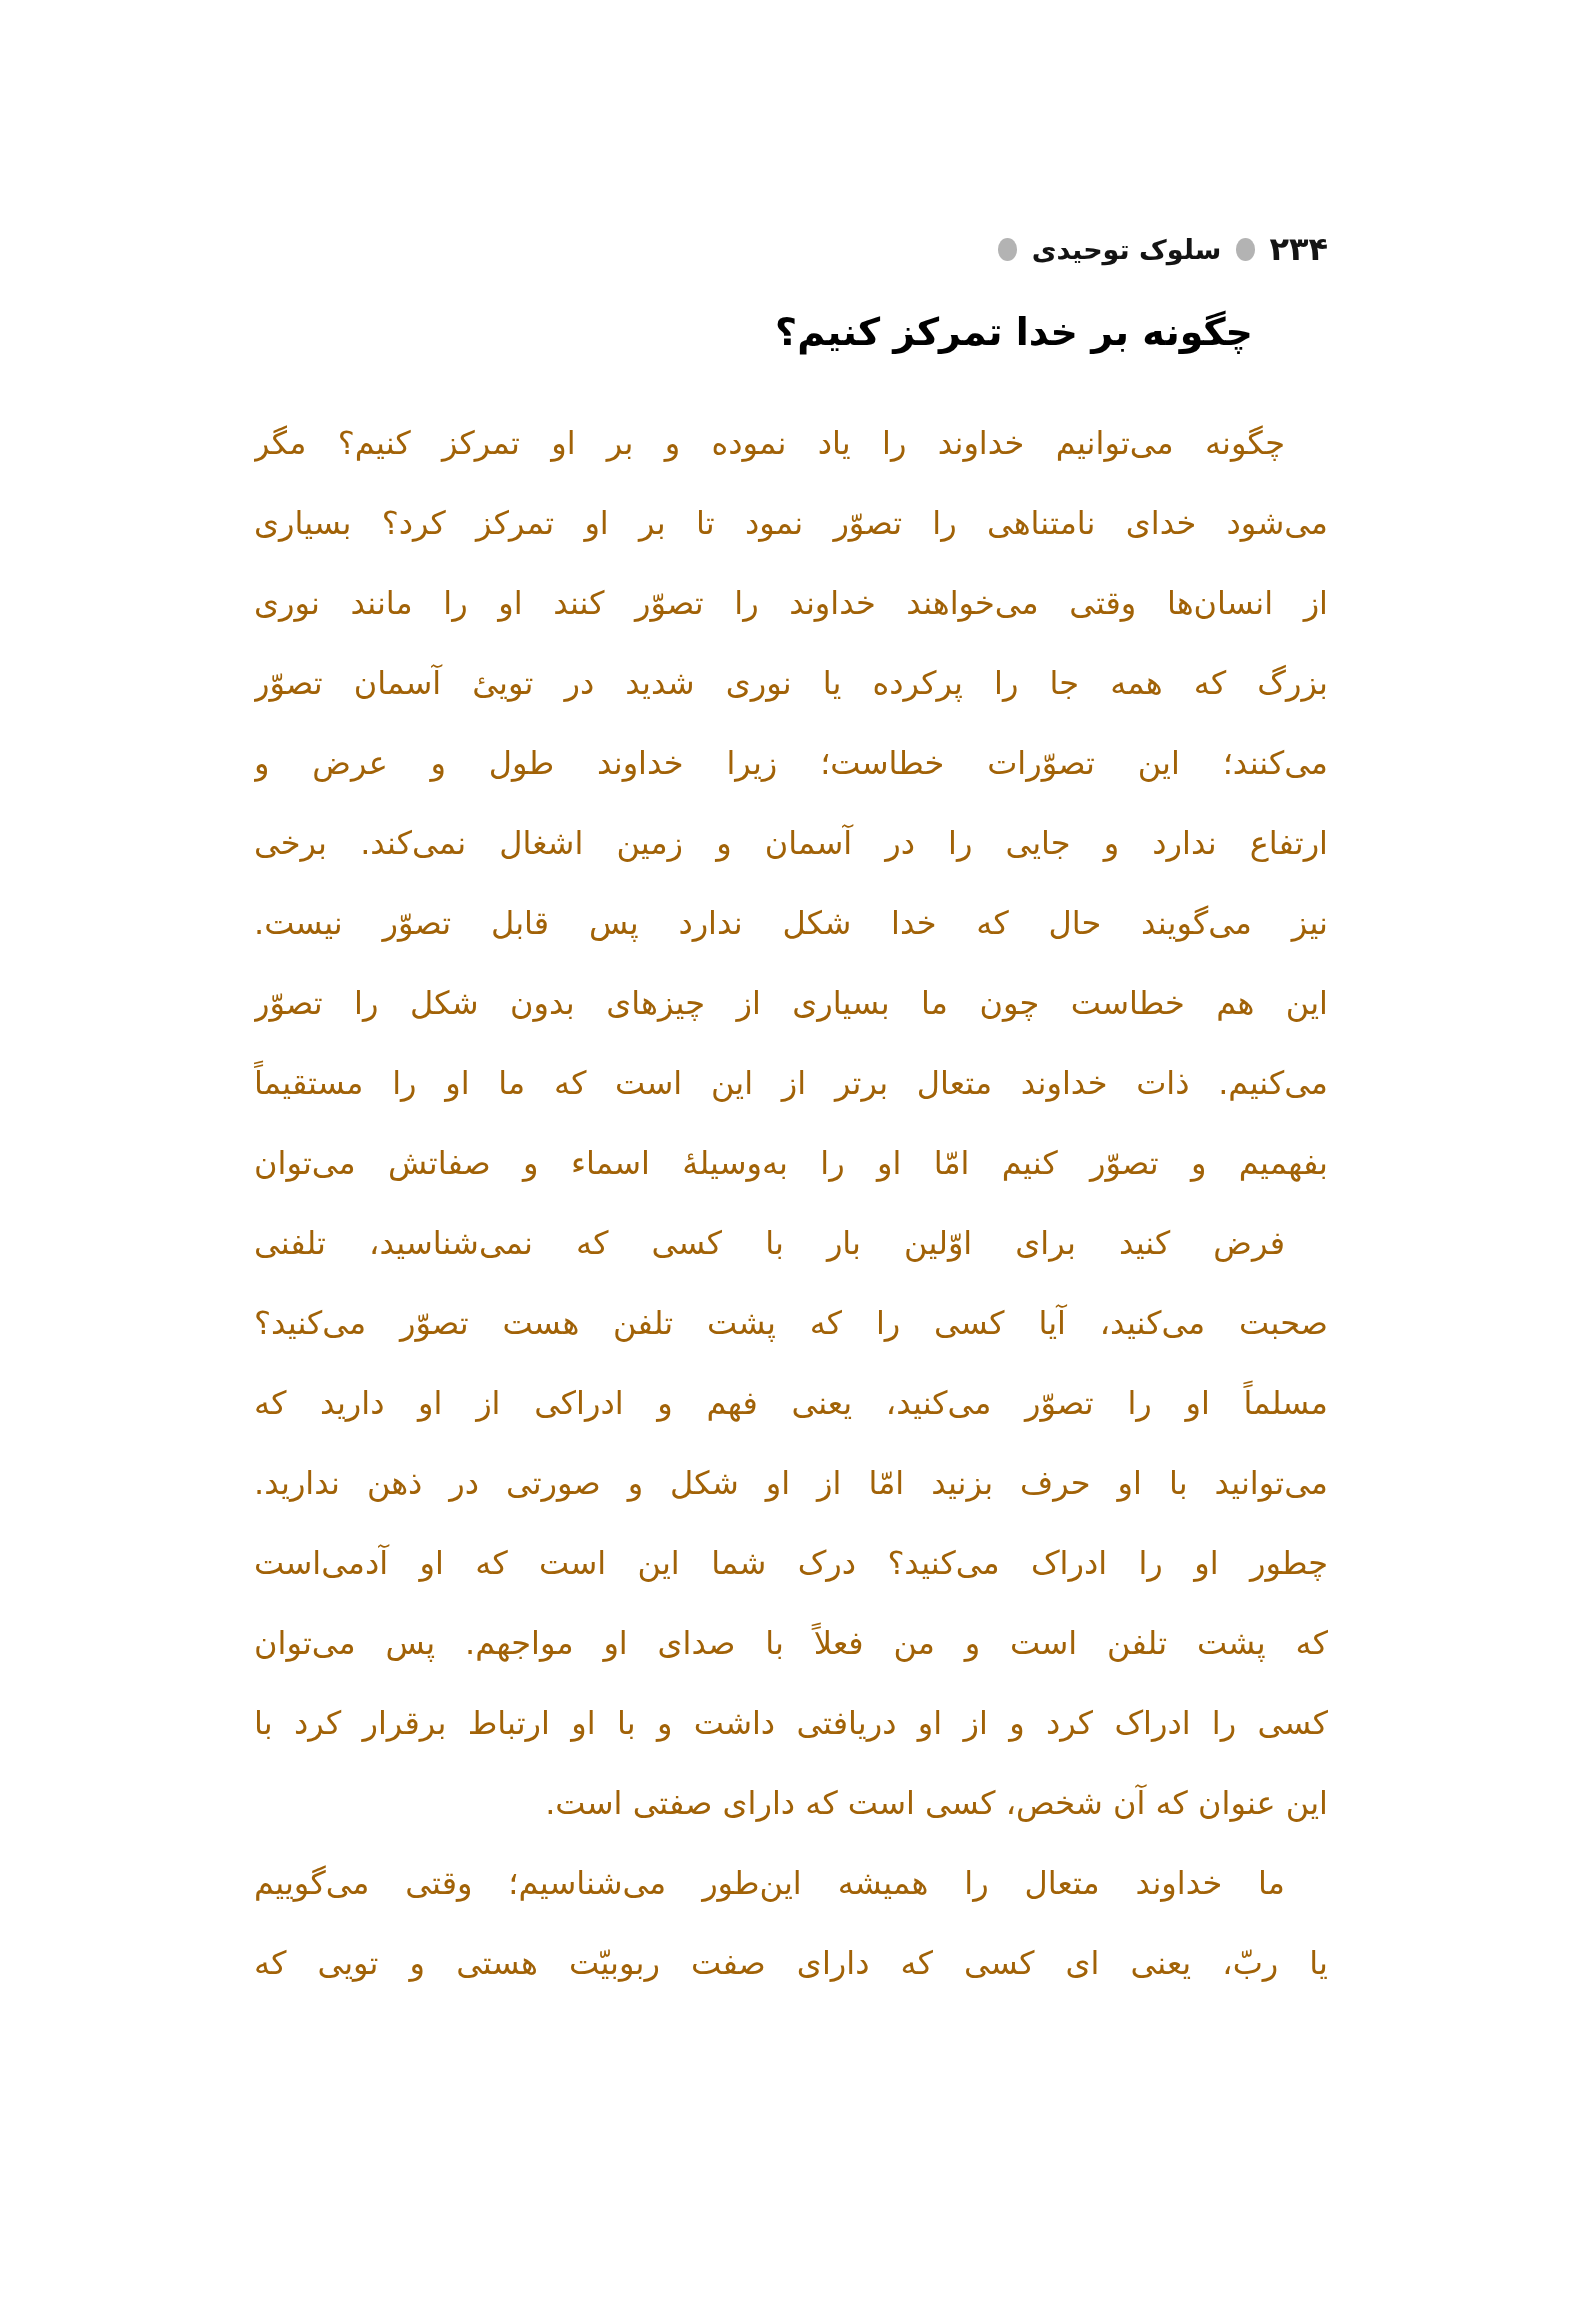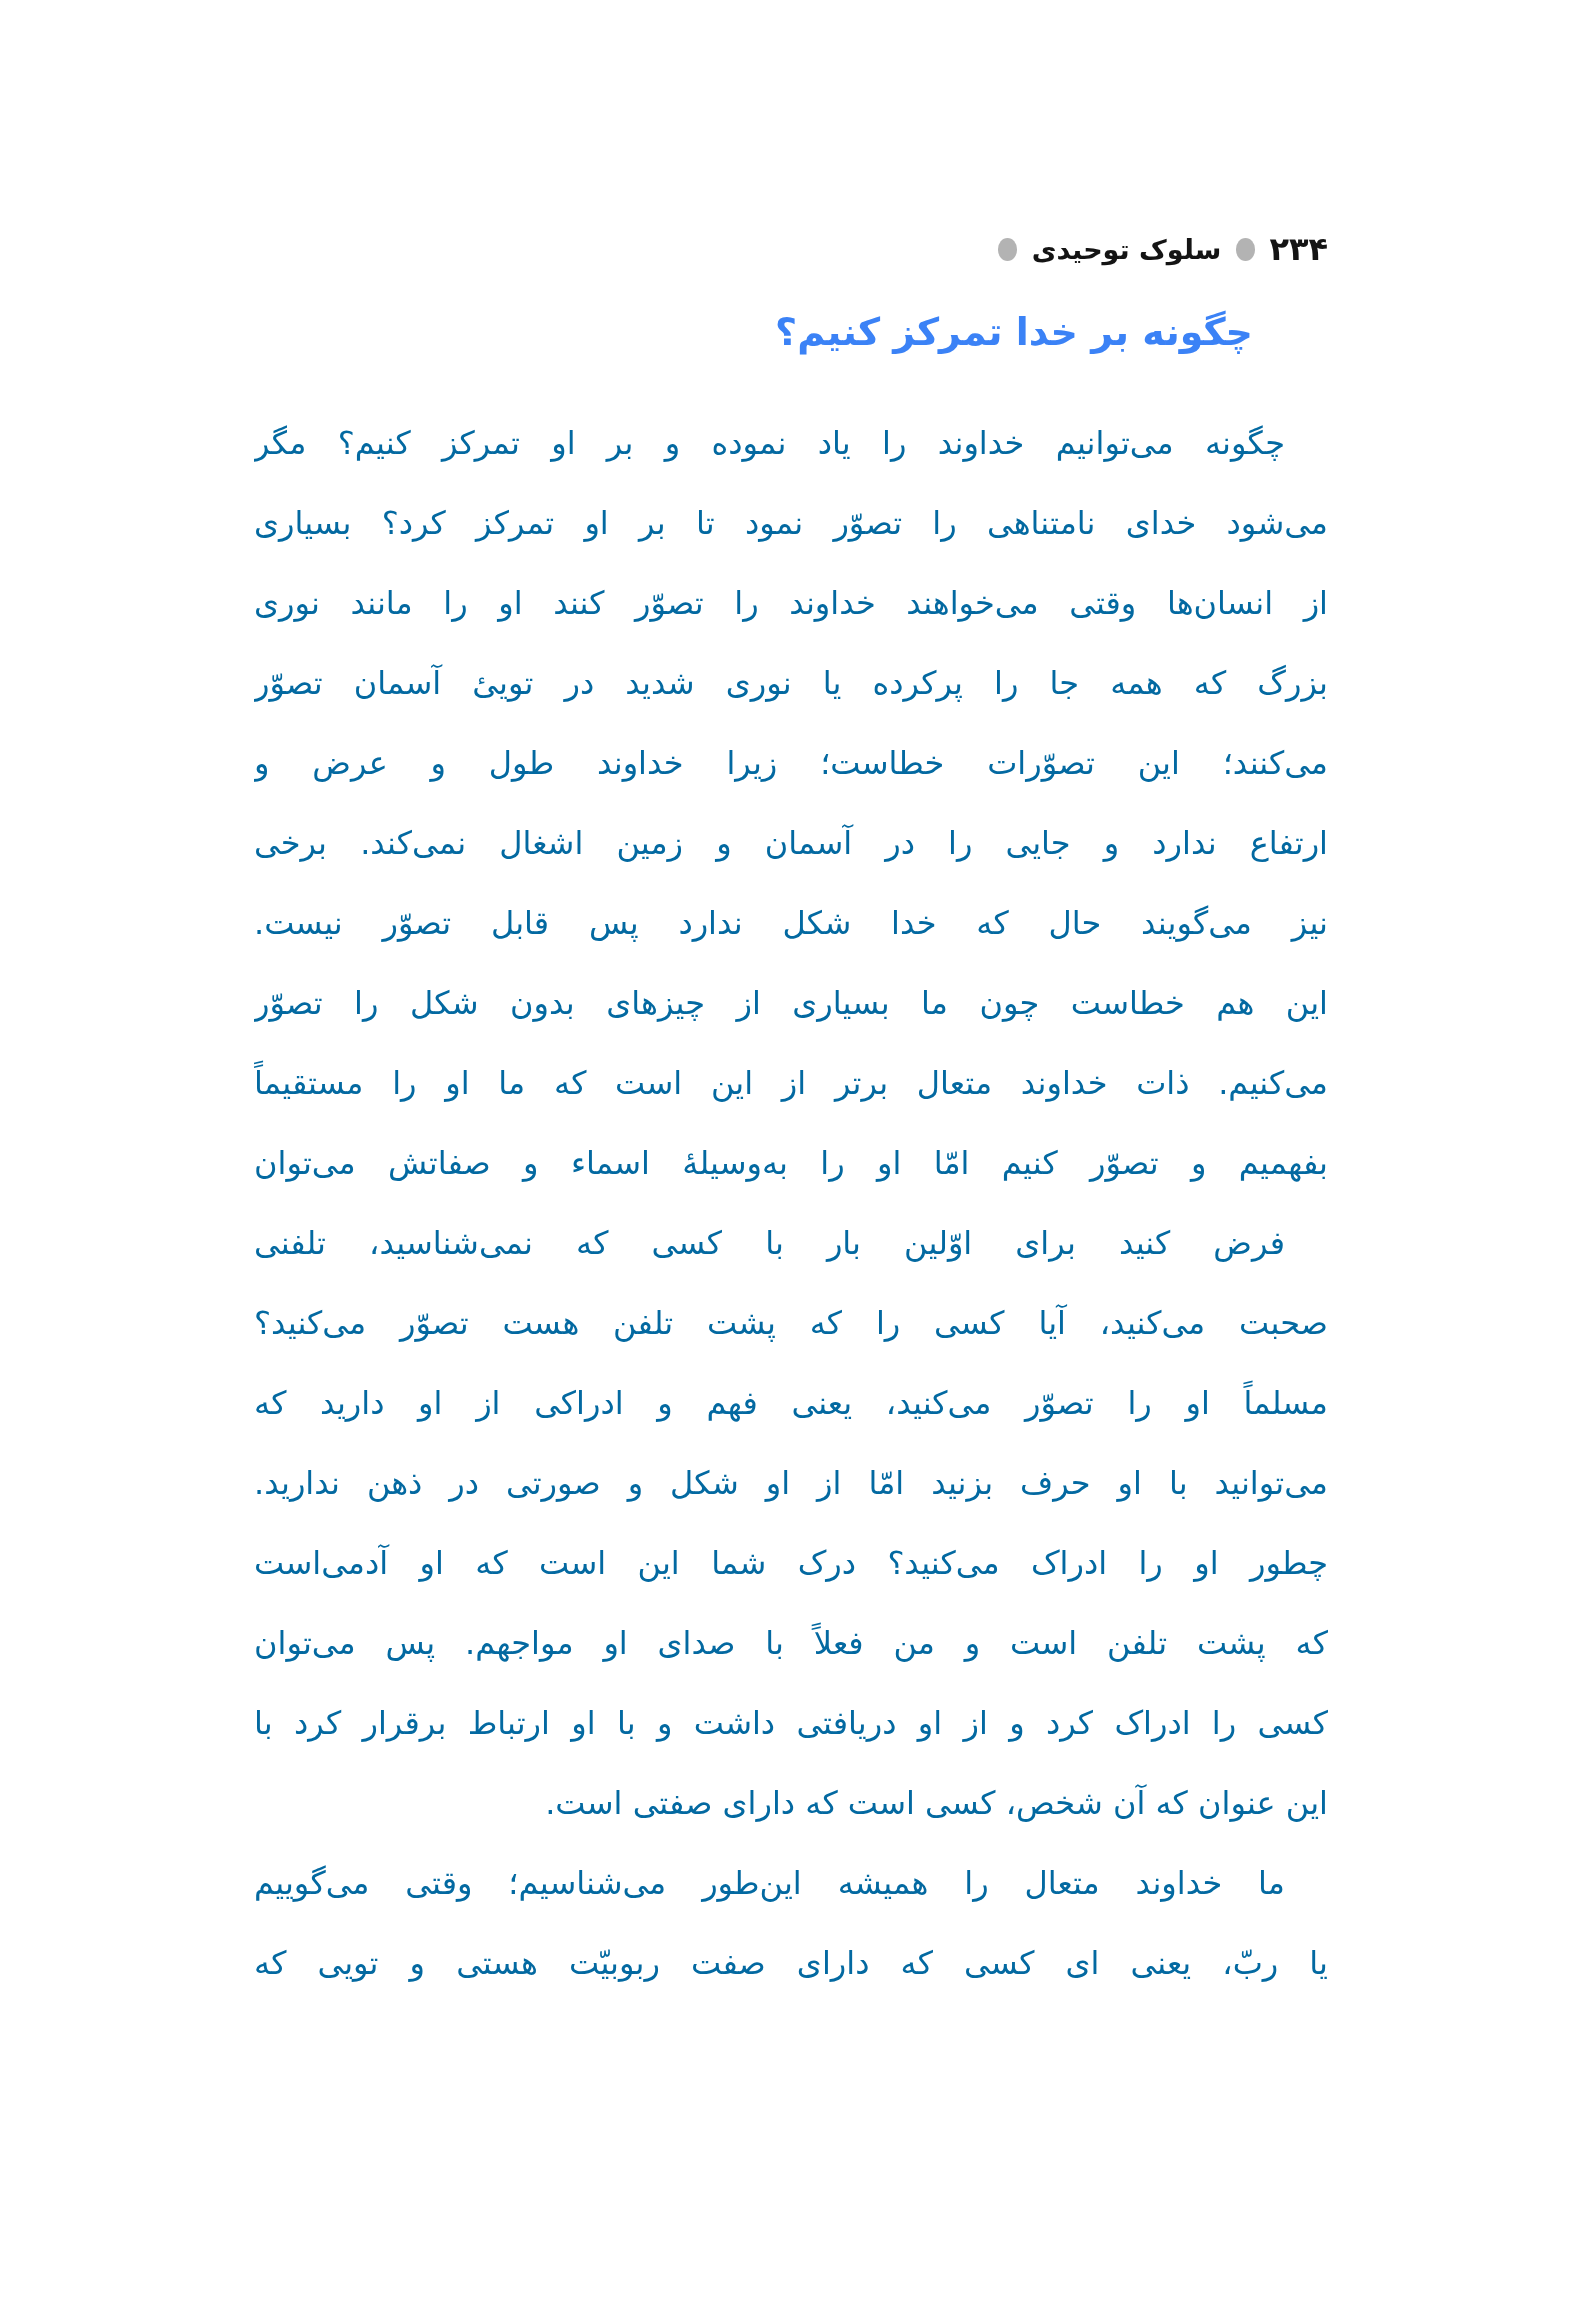--- a/index.html
+++ b/index.html
@@ -41,39 +41,39 @@
   .heading {
     position: absolute;
     top: 309px;
     right: 253px;
     left: 254px;
     margin: 0;
     font-size: 38px;
     font-weight: bold;
     line-height: 1.25;
     padding-right: 75px;
-    color: #3b82f6;
+    color: #000000;
   }
   
   .bodytext {
     position: absolute;
     top: 403px;
     right: 253px;
     left: 254px;
   }
   .para { margin: 0; }
   .line {
     height: 80px;
     line-height: 80px;
     font-size: 32px;
     text-align: justify;
     text-align-last: justify;
     overflow: hidden;
     white-space: nowrap;
-    color: #0369a1;
+    color: #a16207;
   }
   .line.first { padding-right: 43px; }
   .line.end { text-align-last: right; }
 </style>
 </head>
 <body>
 
 <div class="page">
 
   <header class="runhead">

